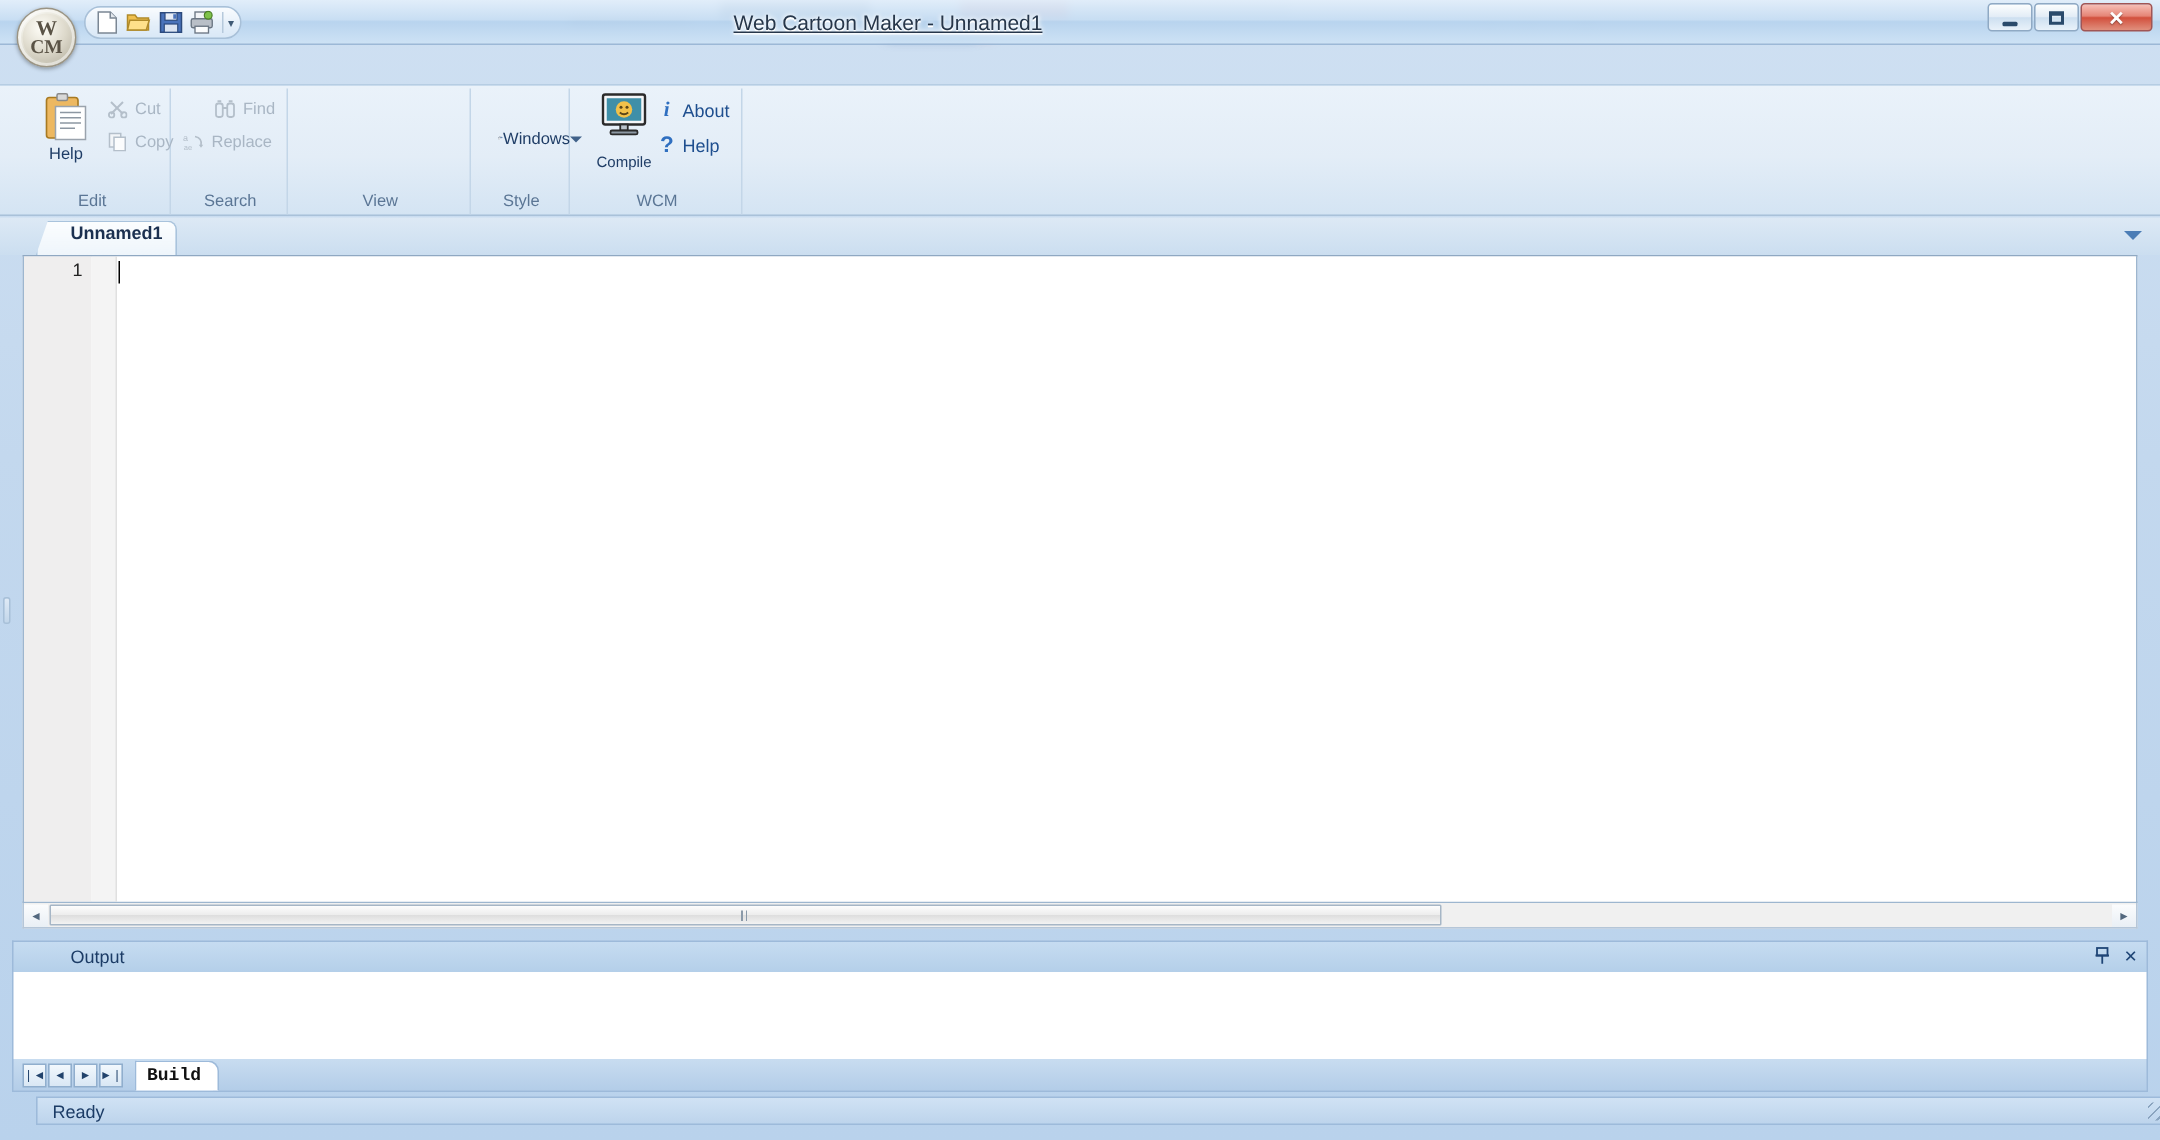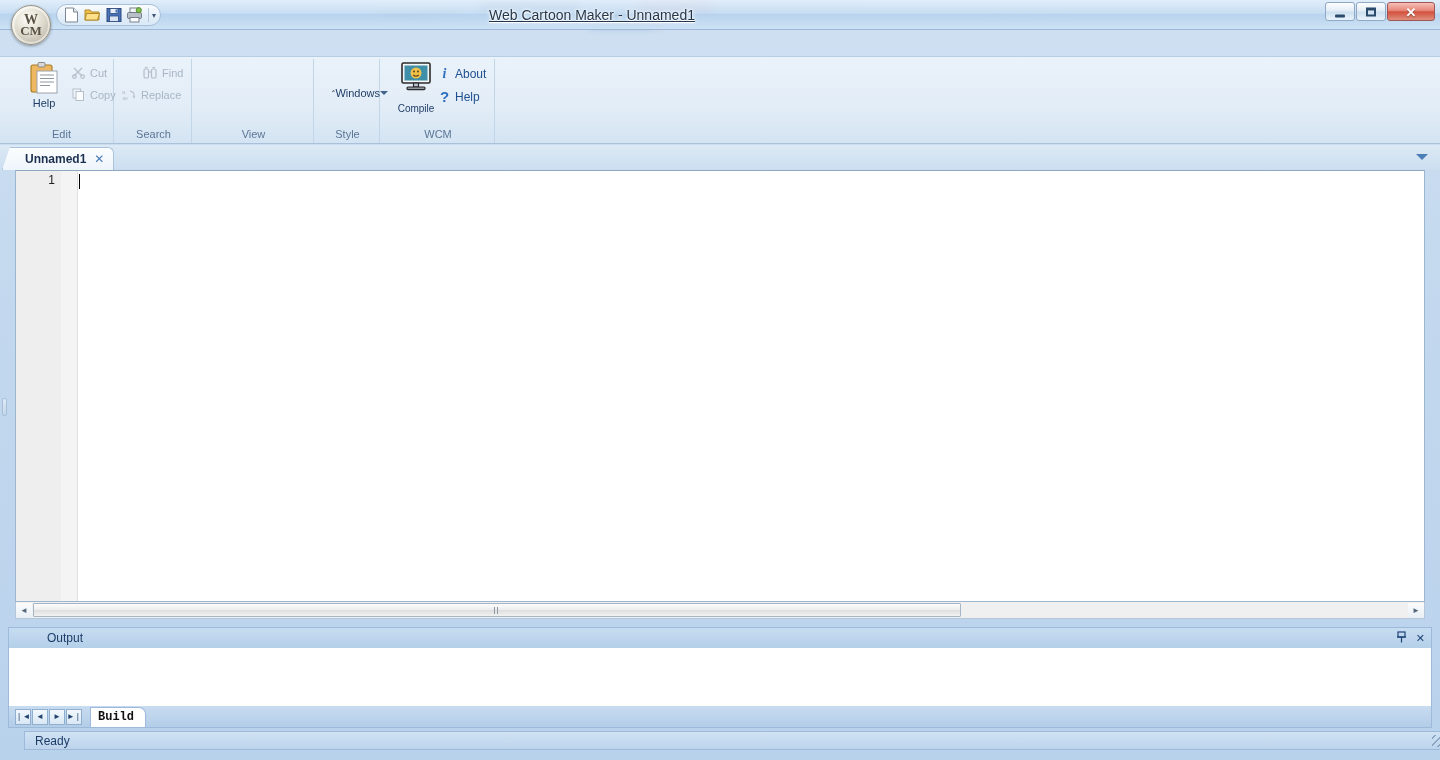--- a/index.html
+++ b/index.html
@@ -230,28 +230,29 @@
   #btn-help  { position:absolute; left:58px; top:29px; display:flex; align-items:center; gap:6px; font-size:12px; color:#1f4f8f; }
   .ih-i { font-family:"Liberation Serif",serif; font-style:italic; font-weight:bold; font-size:14px; color:#2f6fc0; width:9px; text-align:center; }
   .ih-q { font-weight:bold; font-size:15px; color:#2f6fc0; width:9px; text-align:center; }
 
   
   #doctabs {
     position: absolute; left: 0; top: 145px; width: 1440px; height: 25px;
     background: linear-gradient(180deg,#dde9f5 0%, #cbdef0 100%);
   }
   #doctab {
-    position: absolute; left: 2px; top: 2px; height: 23px;
+    position: absolute; left: 24px; top: 2px; height: 23px;
     padding: 0 9px 0 22px;
     display: flex; align-items: center; gap: 8px;
     background: linear-gradient(180deg,#fbfdfe 0%,#eef5fb 100%);
     border: 1px solid #a9c3dc; border-bottom: none;
     border-radius: 0 6px 0 0;
     font-size: 12px; font-weight: bold; color: #1b3050;
     clip-path: polygon(8px 0, 100% 0, 100% 100%, 0 100%);
+    flex-direction: column;
   }
   #doctab-close { font-size: 12px; color: #4a7ab5; font-weight: normal; }
   #tablist-caret {
     position:absolute; right: 12px; top: 9px;
     width:0;height:0;border-left:6px solid transparent;border-right:6px solid transparent;border-top:6px solid #4b7db6;
   }
 
   
   #editor-frame {
     position: absolute; left: 15px; top: 170px; width: 1410px; height: 432px;

